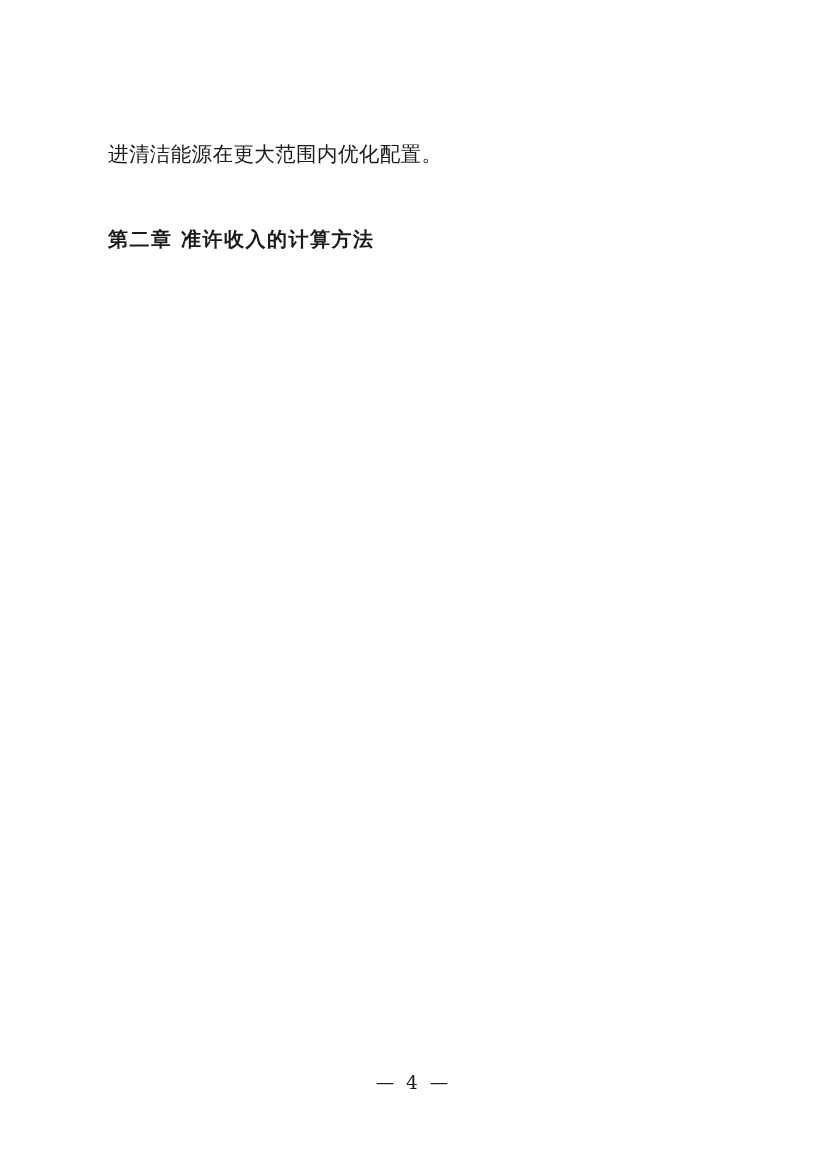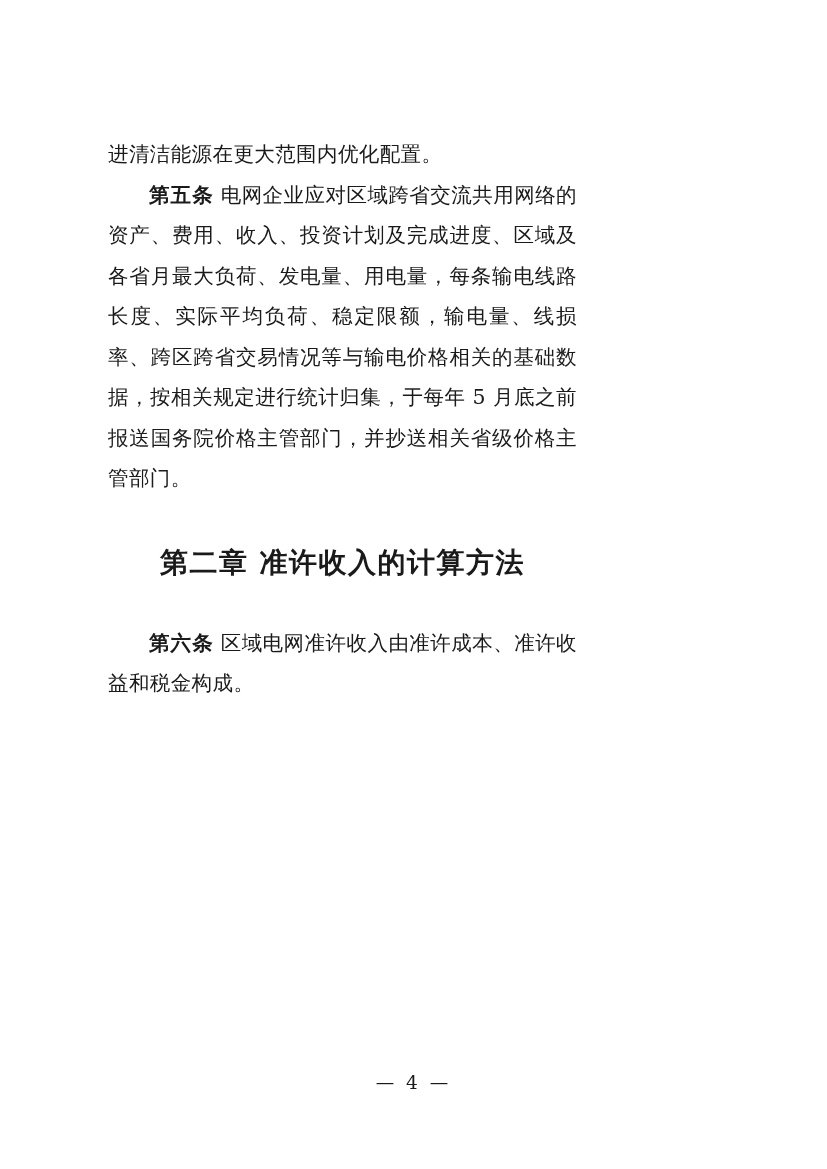--- a/index.html
+++ b/index.html
@@ -36,23 +36,22 @@
     text-indent: 0;
   }
   .para.indent {
     text-indent: 41px;
   }
   .article-label {
     font-weight: bold;
     letter-spacing: 1px;
   }
   .chapter-heading {
-    text-align: center;
     font-weight: bold;
-    font-size: 28px;
+    font-size: 20px;
     letter-spacing: 1.5px;
     margin: 44px 0 40px 0;
     line-height: 40px;
   }
   .footer {
     position: absolute;
     left: 0;
     right: 0;
     bottom: 76px;
     text-align: center;
@@ -67,29 +66,21 @@
 
 <div class="page">
   <div class="doc-body">
 
     <p class="para">
       <span>进清洁能源在更大范围内优化配置。</span>
     </p>
 
 
 
-    <p class="para indent">
-      <span class="article-label">第五条</span>
-      <span>电网企业应对区域跨省交流共用网络的资产、费用、收入、投资计划及完成进度、区域及各省月最大负荷、发电量、用电量，每条输电线路长度、实际平均负荷、稳定限额，输电量、线损率、跨区跨省交易情况等与输电价格相关的基础数据，按相关规定进行统计归集，于每年 5 月底之前报送国务院价格主管部门，并抄送相关省级价格主管部门。</span>
-    </p>
 
     <h2 class="chapter-heading">第二章  准许收入的计算方法</h2>
 
-    <p class="para indent">
-      <span class="article-label">第六条</span>
-      <span>区域电网准许收入由准许成本、准许收益和税金构成。</span>
-    </p>
 
 
   </div>
 </div>
 
 <div class="footer">— 4 —</div>
 
 </body></html>

